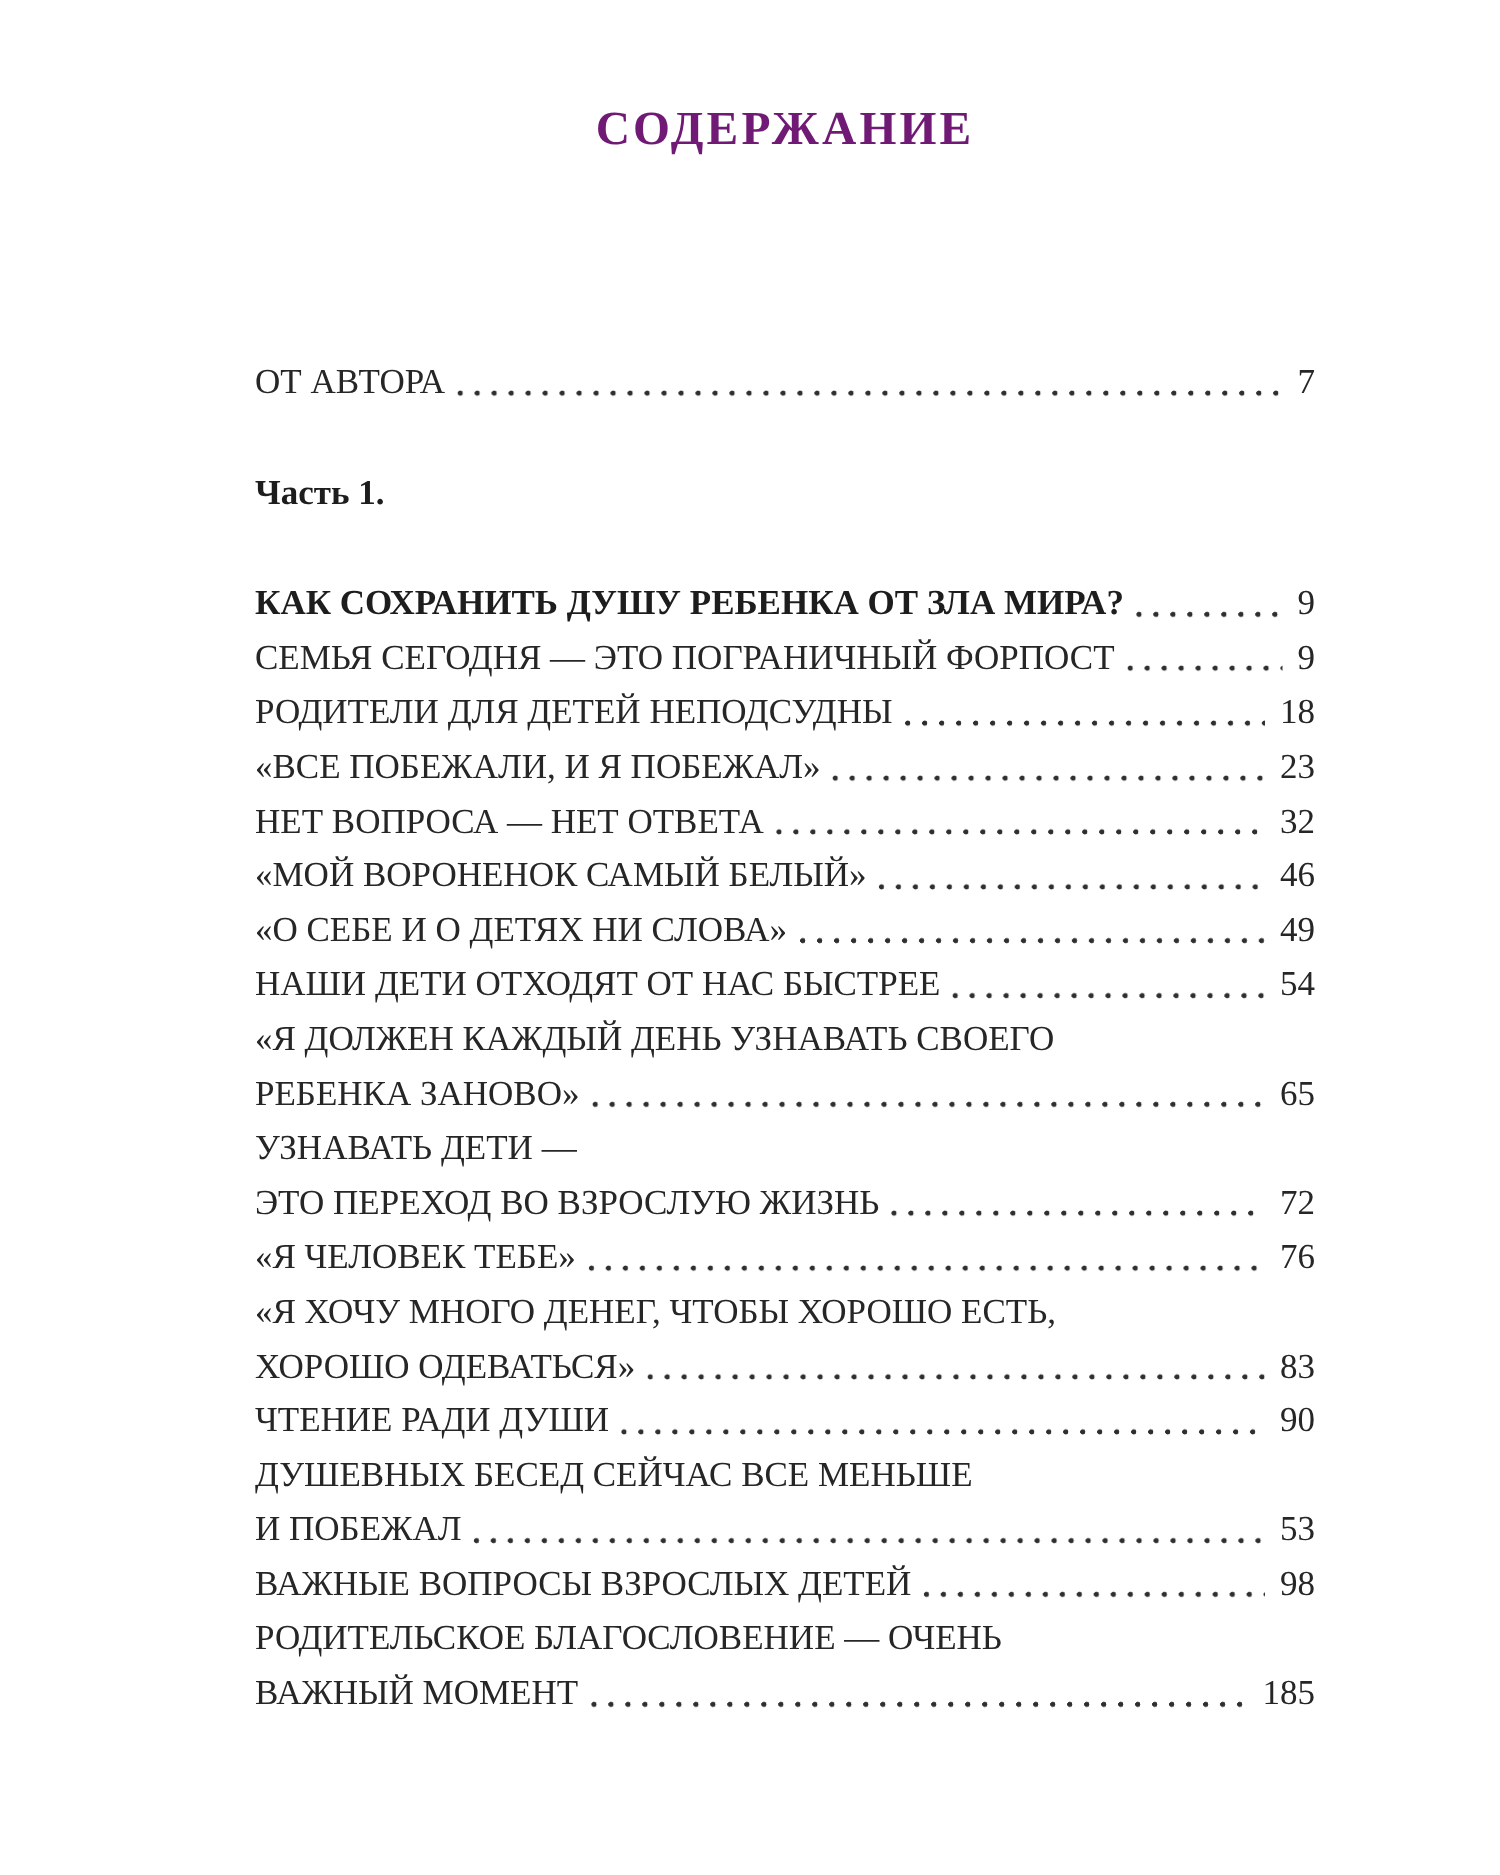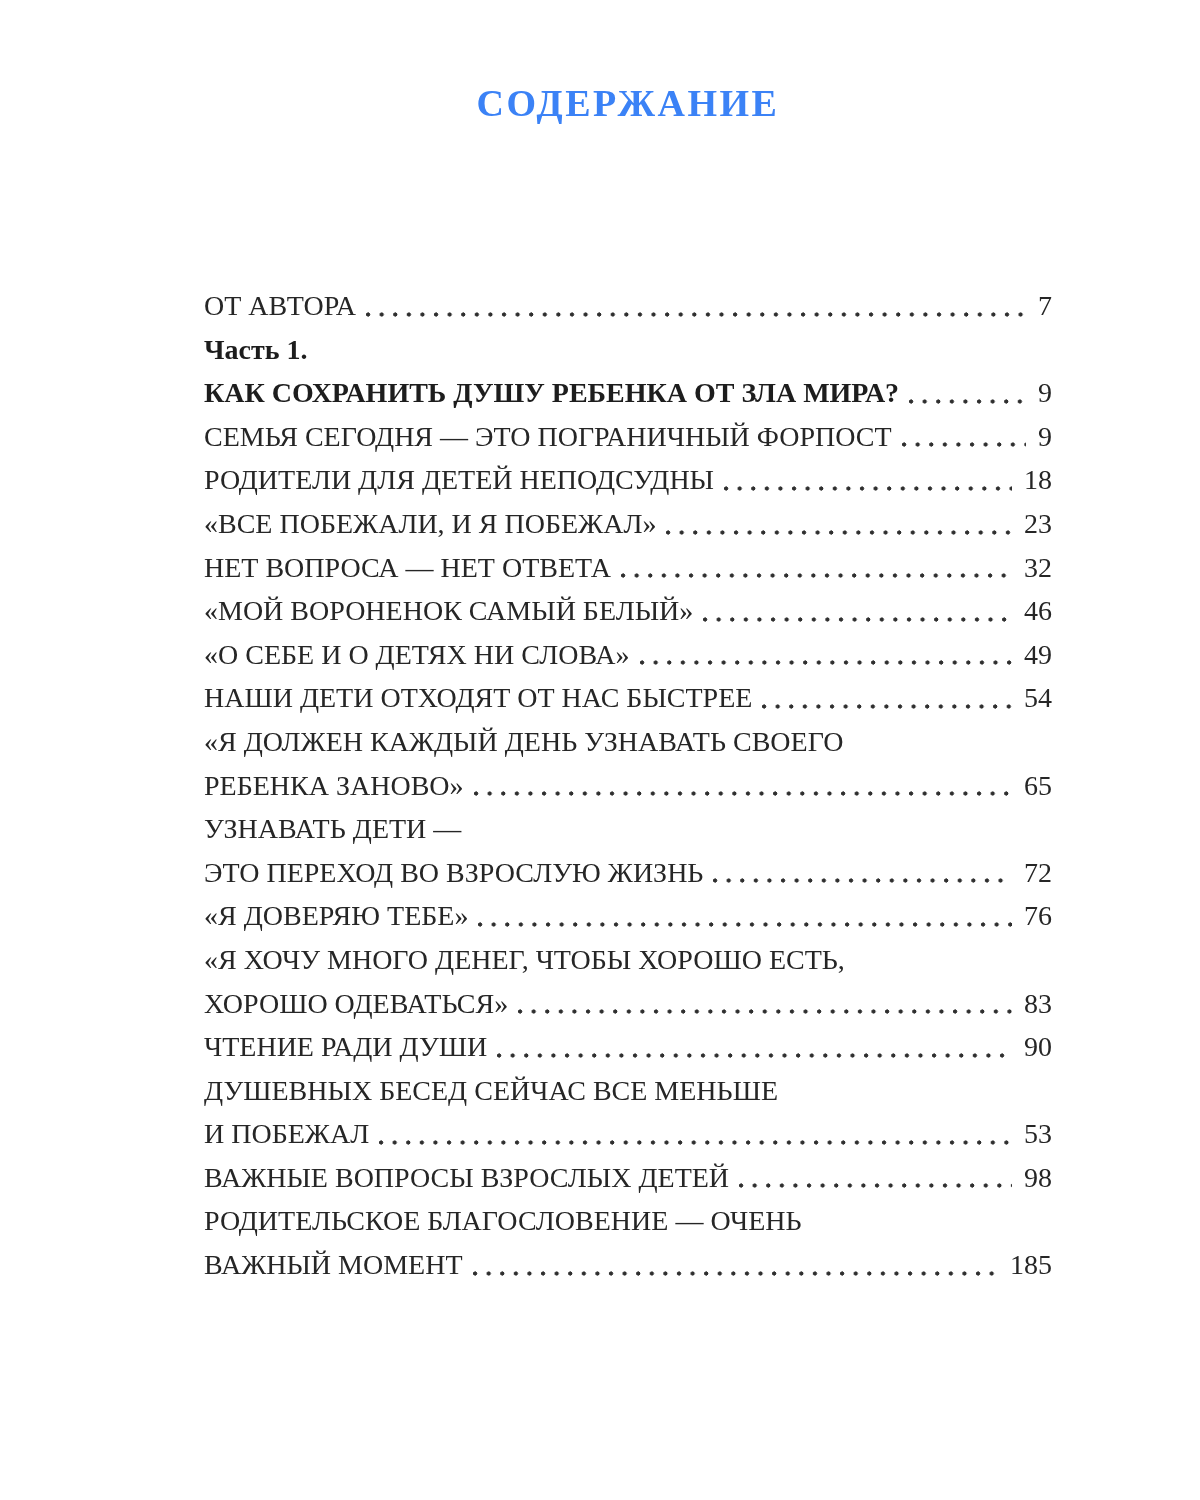--- a/index.html
+++ b/index.html
@@ -19,32 +19,32 @@
     position: absolute;
     left: 204px;
     width: 848px;
     top: 80px;
     margin: 0;
     text-align: center;
     font-size: 38px;
     line-height: 46px;
     font-weight: 700;
     letter-spacing: 2.5px;
-    color: #3b82f6;
+    color: #701a75;
   }
   .toc {
     position: absolute;
     left: 204px;
     top: 284px;
     width: 848px;
     font-size: 28px;
     line-height: 43.6px;
   }
   .entry { margin: 0; }
-  .entry.bold .ttl { font-weight: 700; color: #1d1d1d; }
+  .entry.bold .ttl { font-weight: 700; color: #1d1d1d; margin-top: 45px; }
   .line {
     display: flex;
     align-items: baseline;
   }
   .ttl {
     white-space: nowrap;
     flex: 0 0 auto;
   }
   .dots {
     flex: 1 1 auto;
@@ -153,21 +153,21 @@
           <span class="ttl">УЗНАВАТЬ ДЕТИ —</span>
         </div>
         <div class="line">
           <span class="ttl">ЭТО ПЕРЕХОД ВО ВЗРОСЛУЮ ЖИЗНЬ</span>
           <span class="dots"></span>
           <span class="pg">72</span>
         </div>
       </div>
       <div class="entry">
         <div class="line">
-          <span class="ttl">«Я ДОВЕРЯЮ ТЕБЕ»</span>
+          <span class="ttl">«Я ЧЕЛОВЕК ТЕБЕ»</span>
           <span class="dots"></span>
           <span class="pg">76</span>
         </div>
       </div>
       <div class="entry">
         <div class="line">
           <span class="ttl">«Я ХОЧУ МНОГО ДЕНЕГ, ЧТОБЫ ХОРОШО ЕСТЬ,</span>
         </div>
         <div class="line">
           <span class="ttl">ХОРОШО ОДЕВАТЬСЯ»</span>

